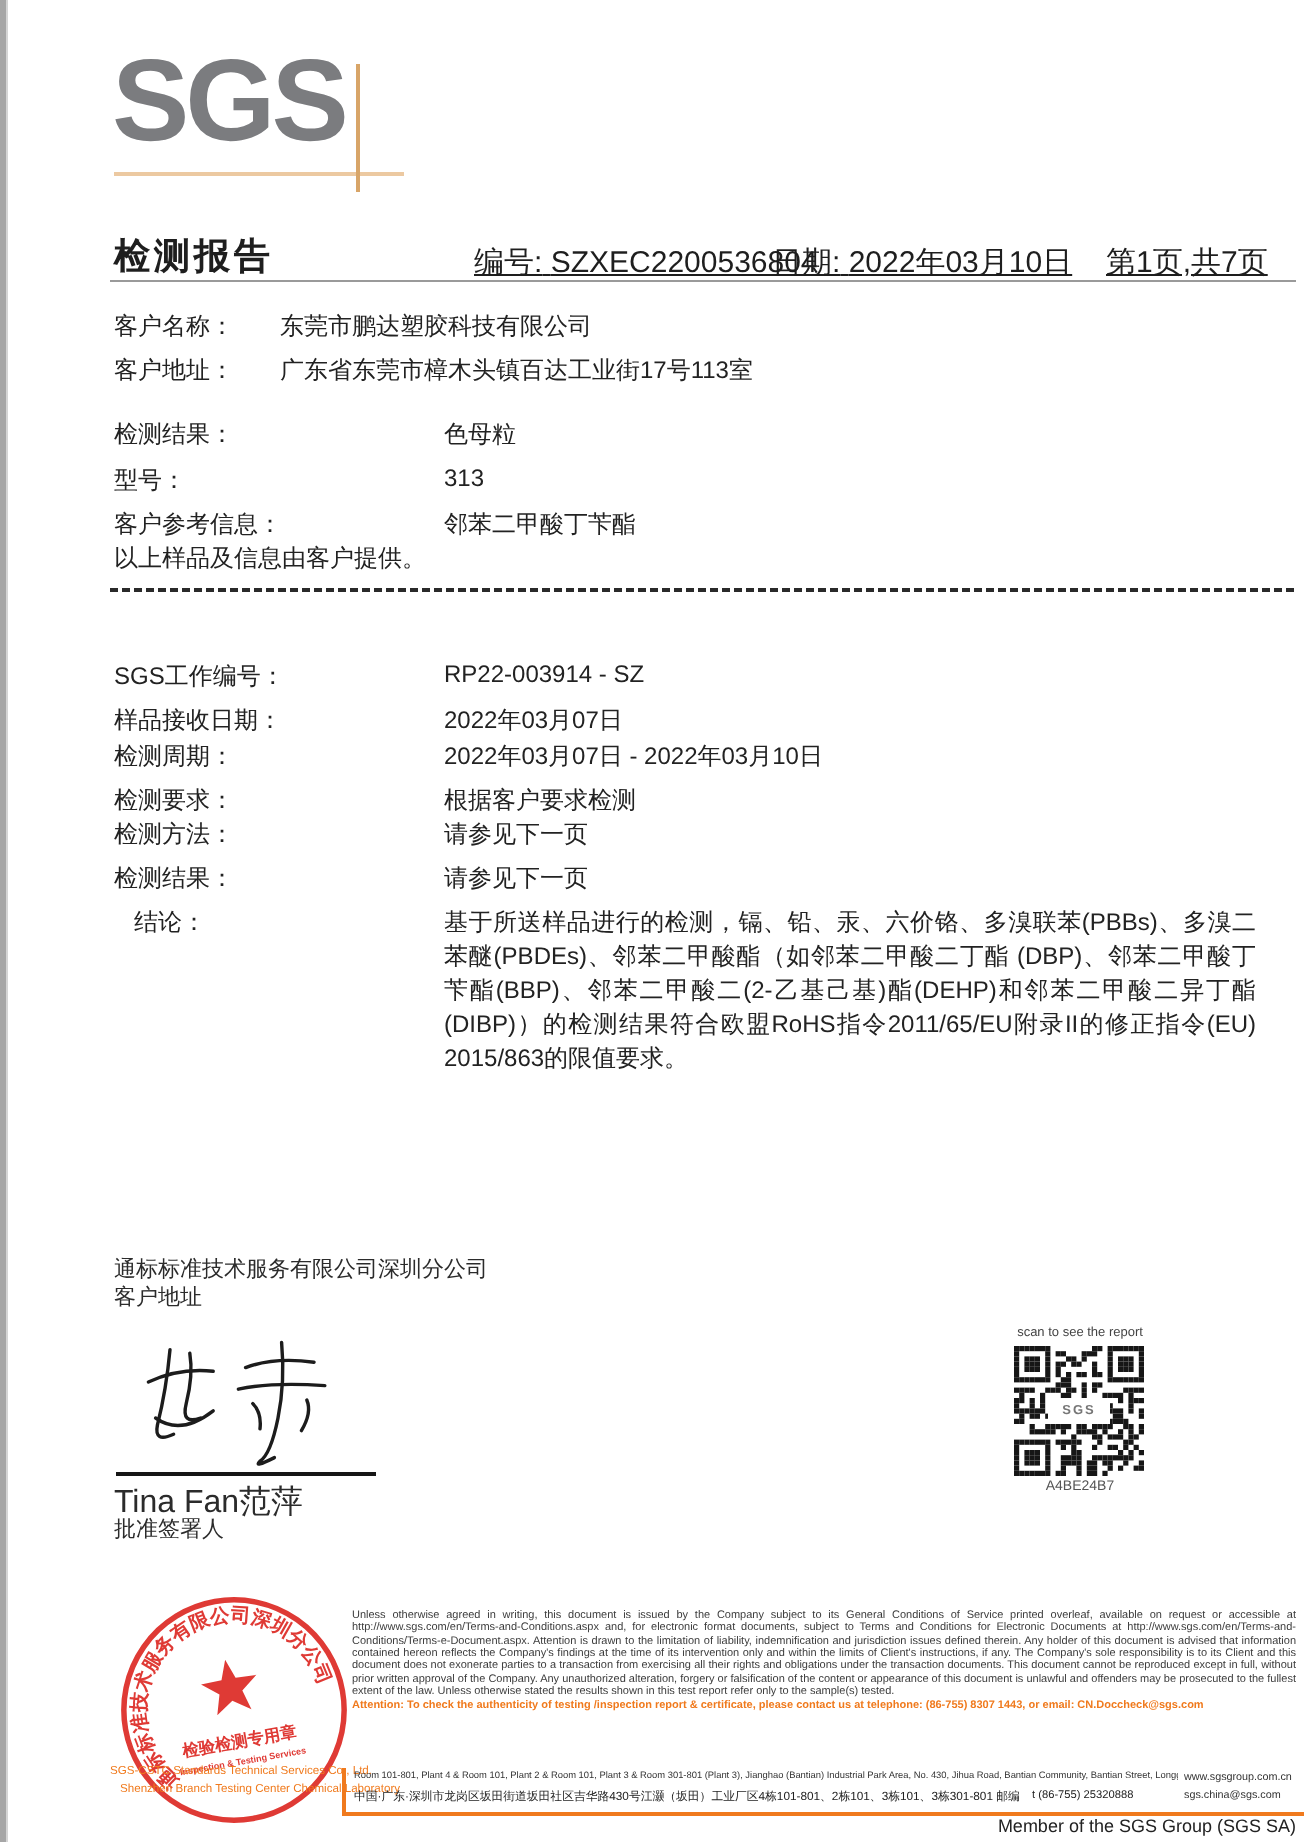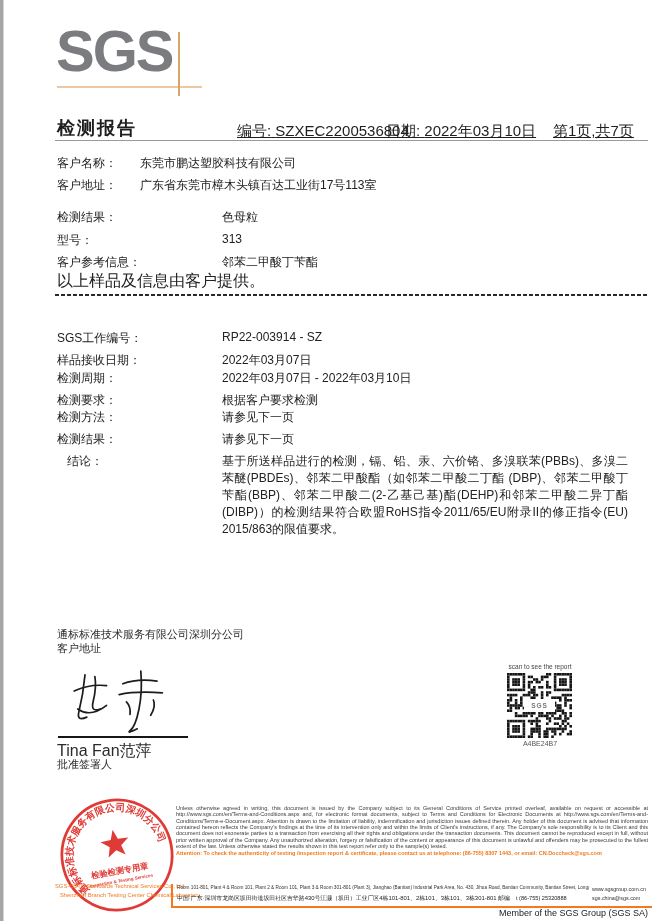--- a/index.html
+++ b/index.html
@@ -13,21 +13,21 @@
   .logo-vline{left:178px;top:32px;width:2px;height:64px;background:#d8a568;}
   
   .report-title{left:57px;top:116px;font-size:18px;font-weight:bold;letter-spacing:2px;color:#1e1e1e;}
   .hmeta{top:122px;font-size:15px;color:#1e1e1e;text-decoration:underline;}
   .meta-no{left:237px;}
   .meta-date{left:386px;text-align:right;}
   .meta-page{left:512px;margin-left:41px;}
   .header-rule{left:55px;top:140px;width:593px;height:1px;background:#9a9a9a;}
   
   .lbl,.val{font-size:12px;color:#222;white-space:nowrap;}
-  .note{font-size:16px;color:#222;}
+  .note{font-size:12px;color:#222;}
   .dashed-rule{left:55px;top:294px;width:593px;height:2px;
     background:repeating-linear-gradient(90deg,#2a2a2a 0 4px,transparent 4px 6px);}
   .conclusion{left:222px;top:453px;width:406px;font-size:12px;line-height:17.1px;color:#222;text-align:justify;}
   
   .sig-company{left:57px;top:627px;font-size:11px;}
   .sig-auth{left:57px;top:641px;font-size:11px;}
   .sig-svg{left:58px;top:664px;}
   .sig-line{left:58px;top:736px;width:130px;height:2px;background:#161616;}
   .sig-name{left:57px;top:741px;font-size:16px;}
   .sig-role{left:57px;top:757px;font-size:11px;}

